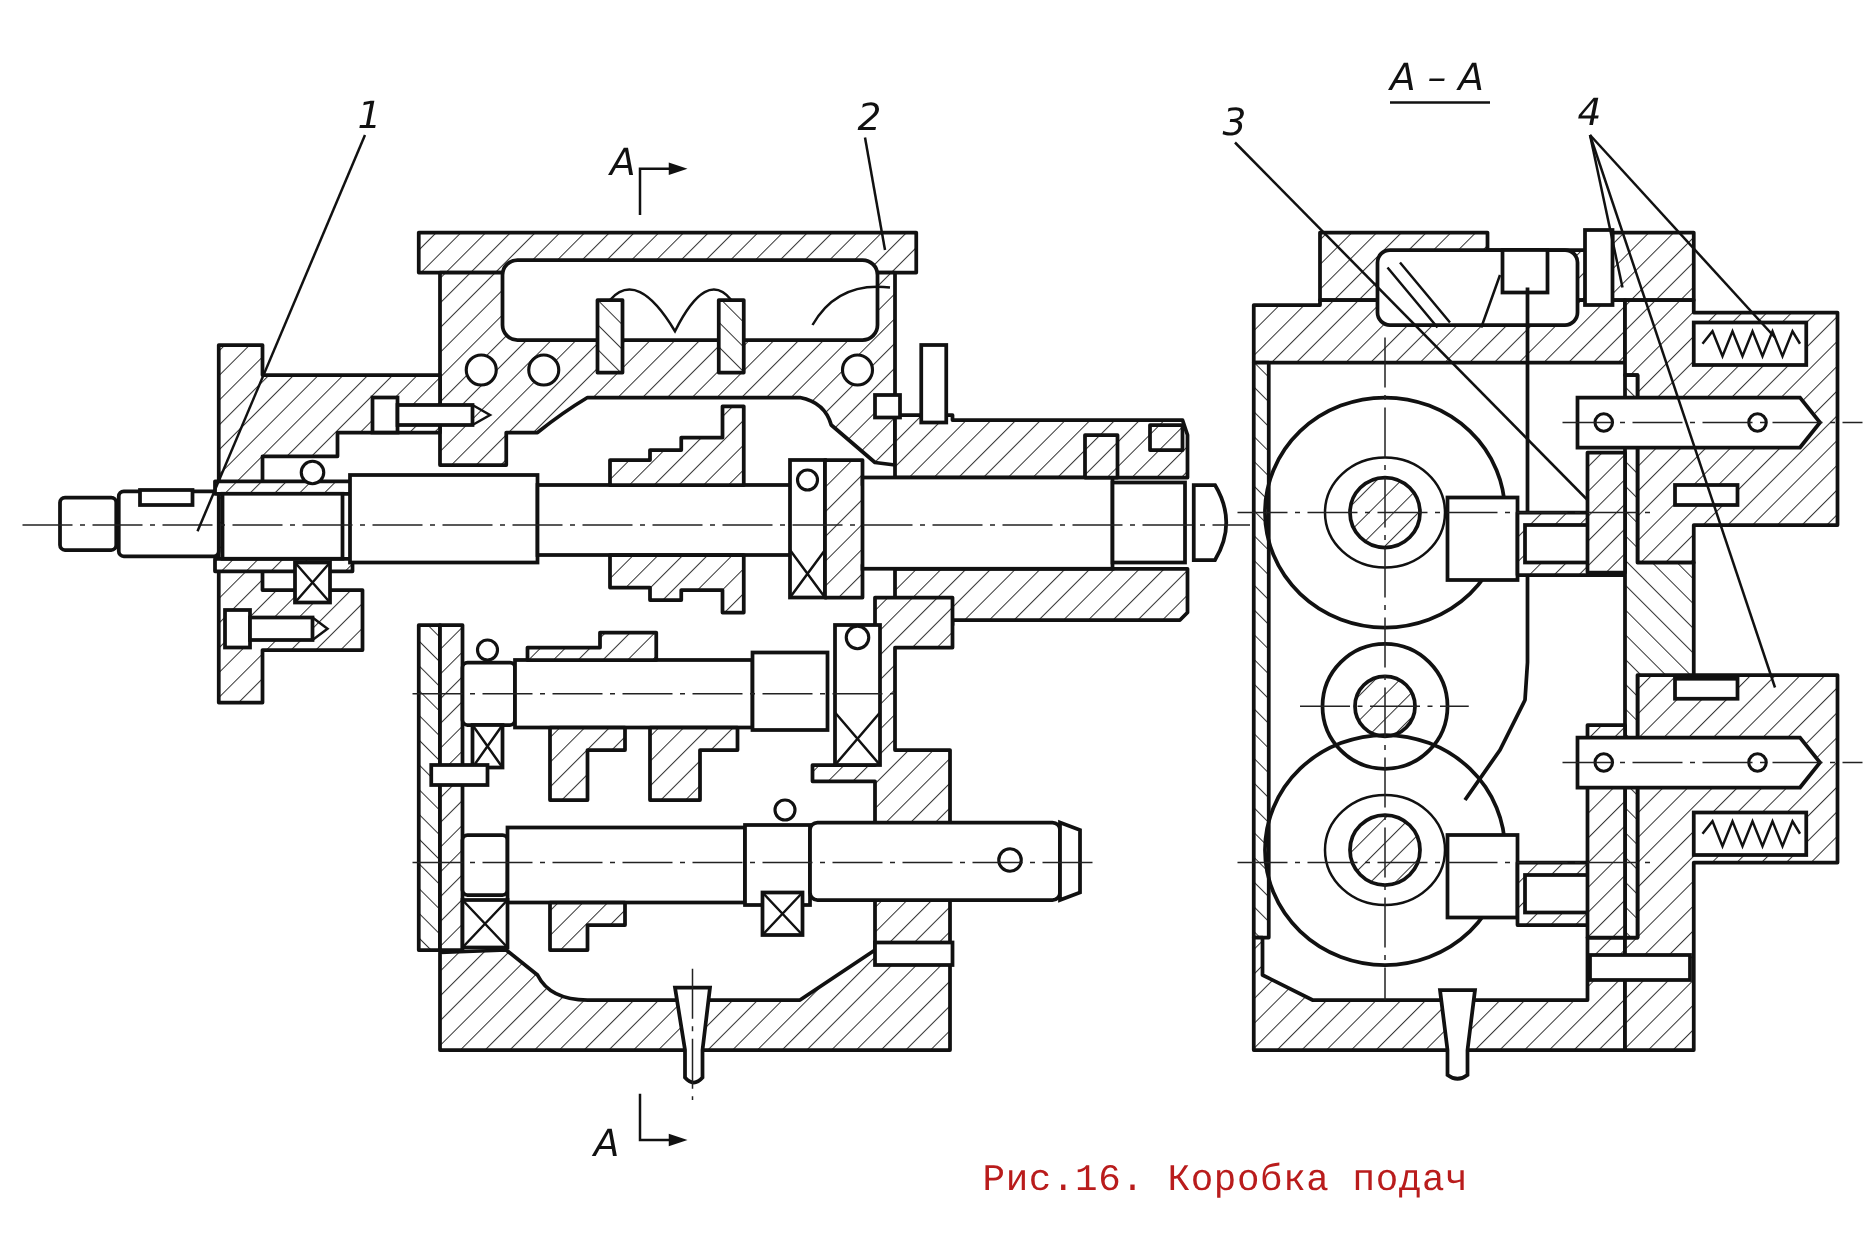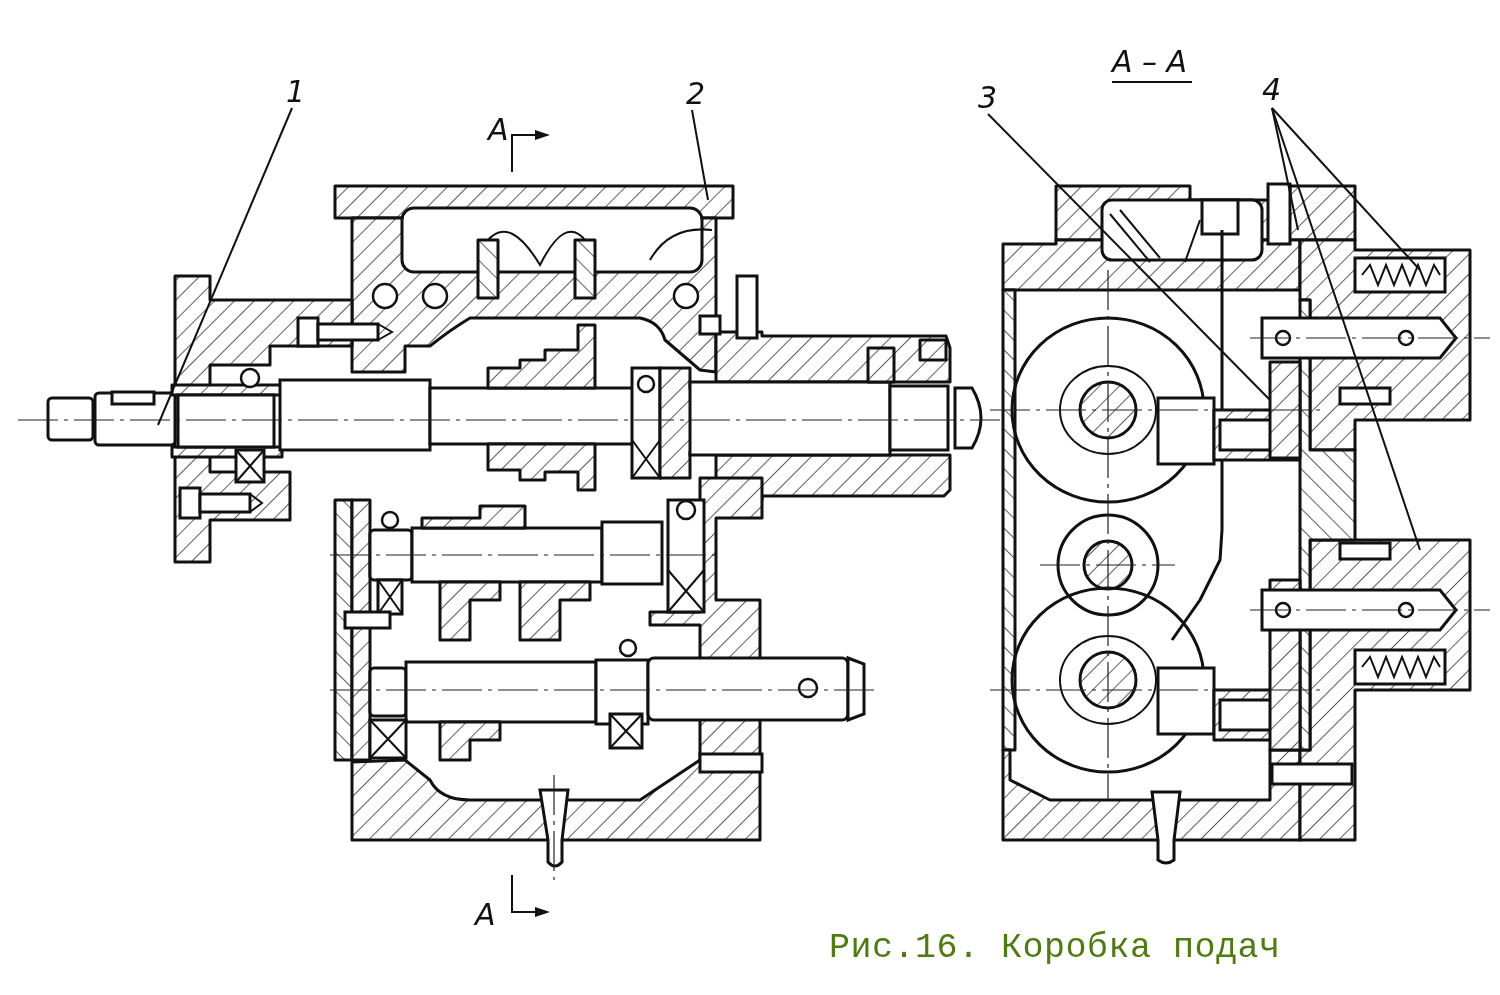--- a/index.html
+++ b/index.html
@@ -6,21 +6,21 @@
   body { width: 1500px; height: 995px; overflow: hidden; position: relative; }
   #drawing { position: absolute; left: 0; top: 0; width: 1500px; height: 995px; }
   .ln { stroke: #111; stroke-width: 3; fill: none; stroke-linejoin: round; }
   .ln2 { stroke: #111; stroke-width: 2; fill: none; }
   .center { stroke: #222; stroke-width: 1.2; fill: none; stroke-dasharray: 40 6 4 6; }
   .hatch { fill: url(#hatch); stroke: #111; stroke-width: 3; stroke-linejoin: round; }
   .hatch2 { fill: url(#hatch2); stroke: #111; stroke-width: 3; stroke-linejoin: round; }
   .white { fill: #fff; stroke: #111; stroke-width: 3; }
   .bore { fill: #fff; stroke: #111; stroke-width: 2.5; }
   .lbl { font-family: "DejaVu Sans", sans-serif; font-style: italic; font-size: 30px; fill: #111; }
-  .caption { position: absolute; left: 786px; top: 928px; font-family: "Liberation Mono", "DejaVu Sans Mono", monospace; font-size: 35px; color: #4d7c0f; letter-spacing: 0.5px; margin-left: 43px; }
+  .caption { position: absolute; left: 786px; top: 928px; font-family: "Liberation Mono", "DejaVu Sans Mono", monospace; font-size: 30px; color: #b91c1c; letter-spacing: 0.5px; }
 </style>
 </head>
 <body>
 
 <svg id="drawing" viewBox="0 0 1500 995" xmlns="http://www.w3.org/2000/svg">
   <defs>
     <pattern id="hatch" patternUnits="userSpaceOnUse" width="14" height="14" patternTransform="rotate(45)">
       <rect width="14" height="14" fill="#fff"></rect>
       <line x1="0" y1="0" x2="0" y2="14" stroke="#333" stroke-width="1.6"></line>
     </pattern>

